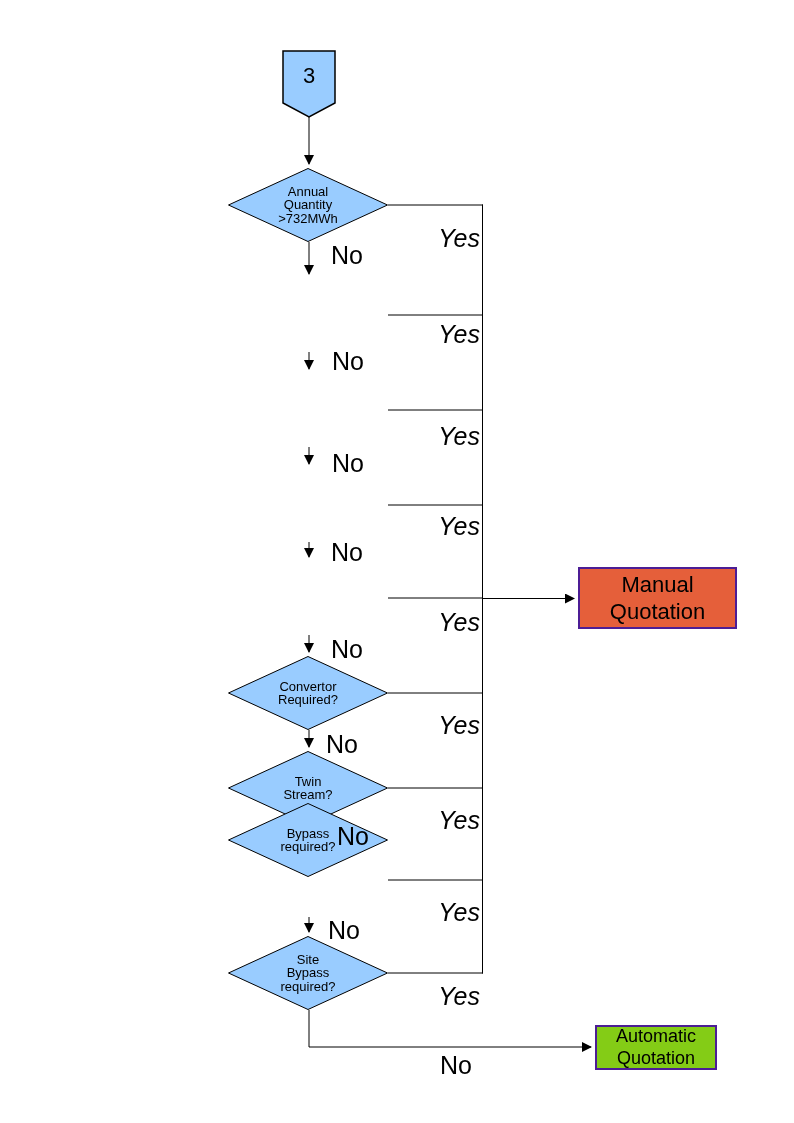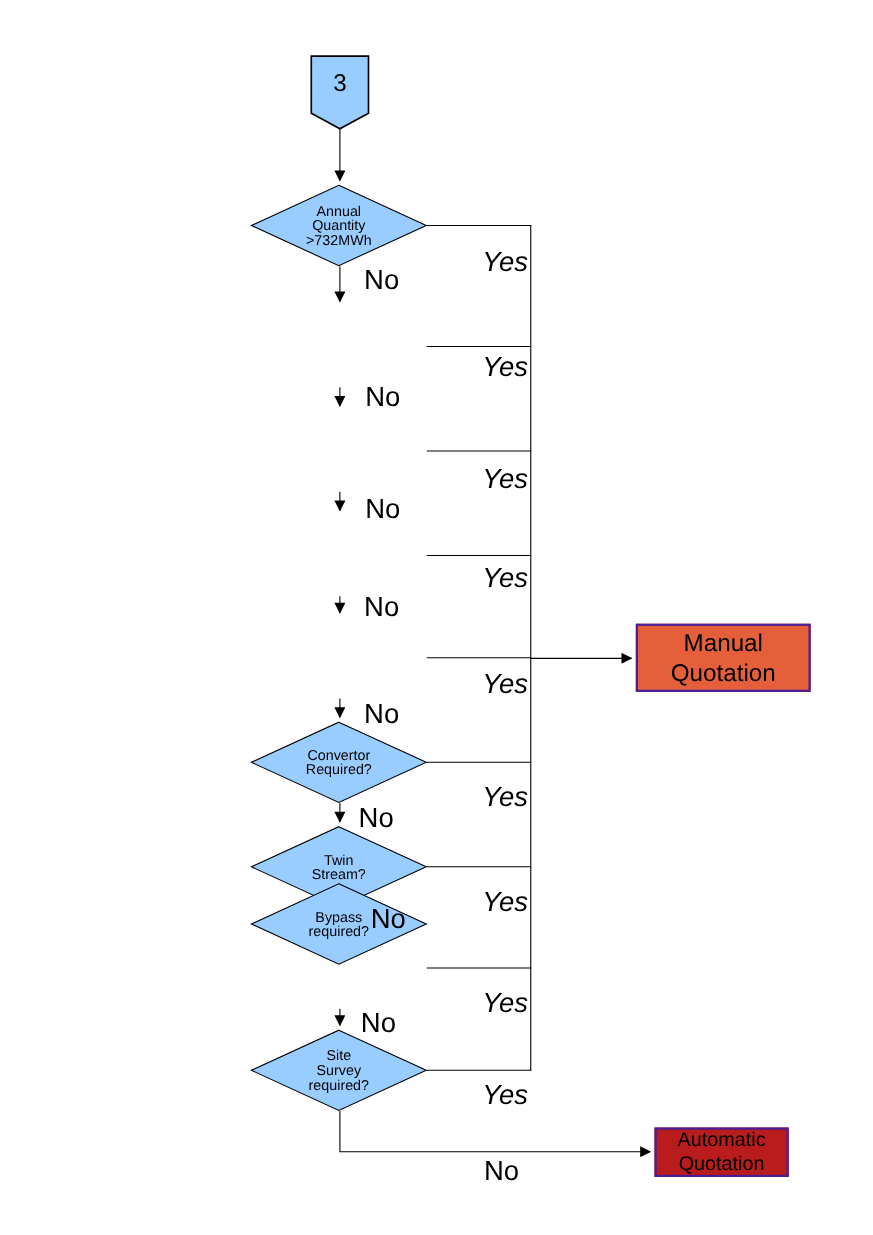--- a/index.html
+++ b/index.html
@@ -113,27 +113,27 @@
         <polygon points="80,0.5 159.5,37 80,73.5 0.5,37" stroke="#000" stroke-width="1" fill="#99CCFF"></polygon>
       </svg>
     <span class="lbl">Bypass
 required?</span>
   </div>
   <div class="node diamond" style="top:936px">
     <svg width="160" height="74">
         <polygon points="80,0.5 159.5,37 80,73.5 0.5,37" stroke="#000" stroke-width="1" fill="#99CCFF"></polygon>
       </svg>
     <span class="lbl">Site
-Survey
+Bypass
 required?</span>
   </div>
 
   <div class="outcome manual" style="background-color: rgb(229, 95, 58);">Manual
 Quotation</div>
-  <div class="outcome automatic" style="background-color: #b91c1c;">Automatic
+  <div class="outcome automatic" style="background-color: #84cc16;">Automatic
 Quotation</div>
 
   <span class="branch yes" style="top:226px">Yes</span>
   <span class="branch yes" style="top:322px">Yes</span>
   <span class="branch yes" style="top:424px">Yes</span>
   <span class="branch yes" style="top:514px">Yes</span>
   <span class="branch yes" style="top:610px">Yes</span>
   <span class="branch yes" style="top:713px">Yes</span>
   <span class="branch yes" style="top:808px">Yes</span>
   <span class="branch yes" style="top:900px">Yes</span>

